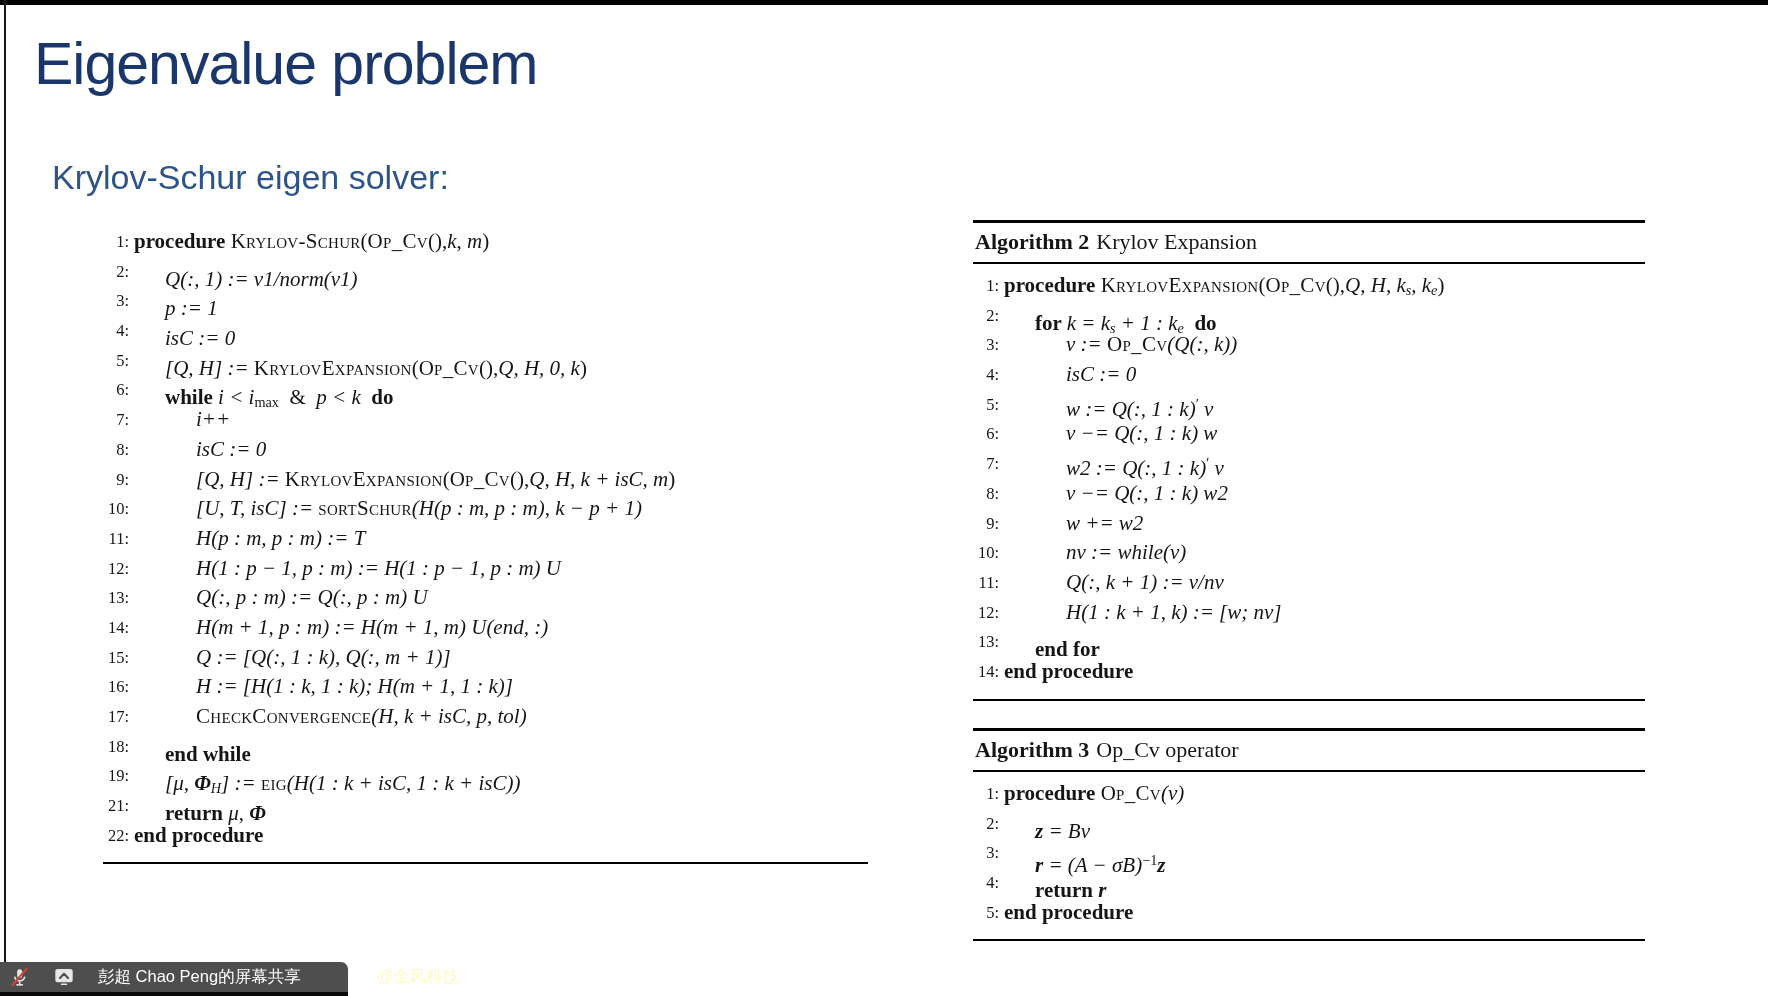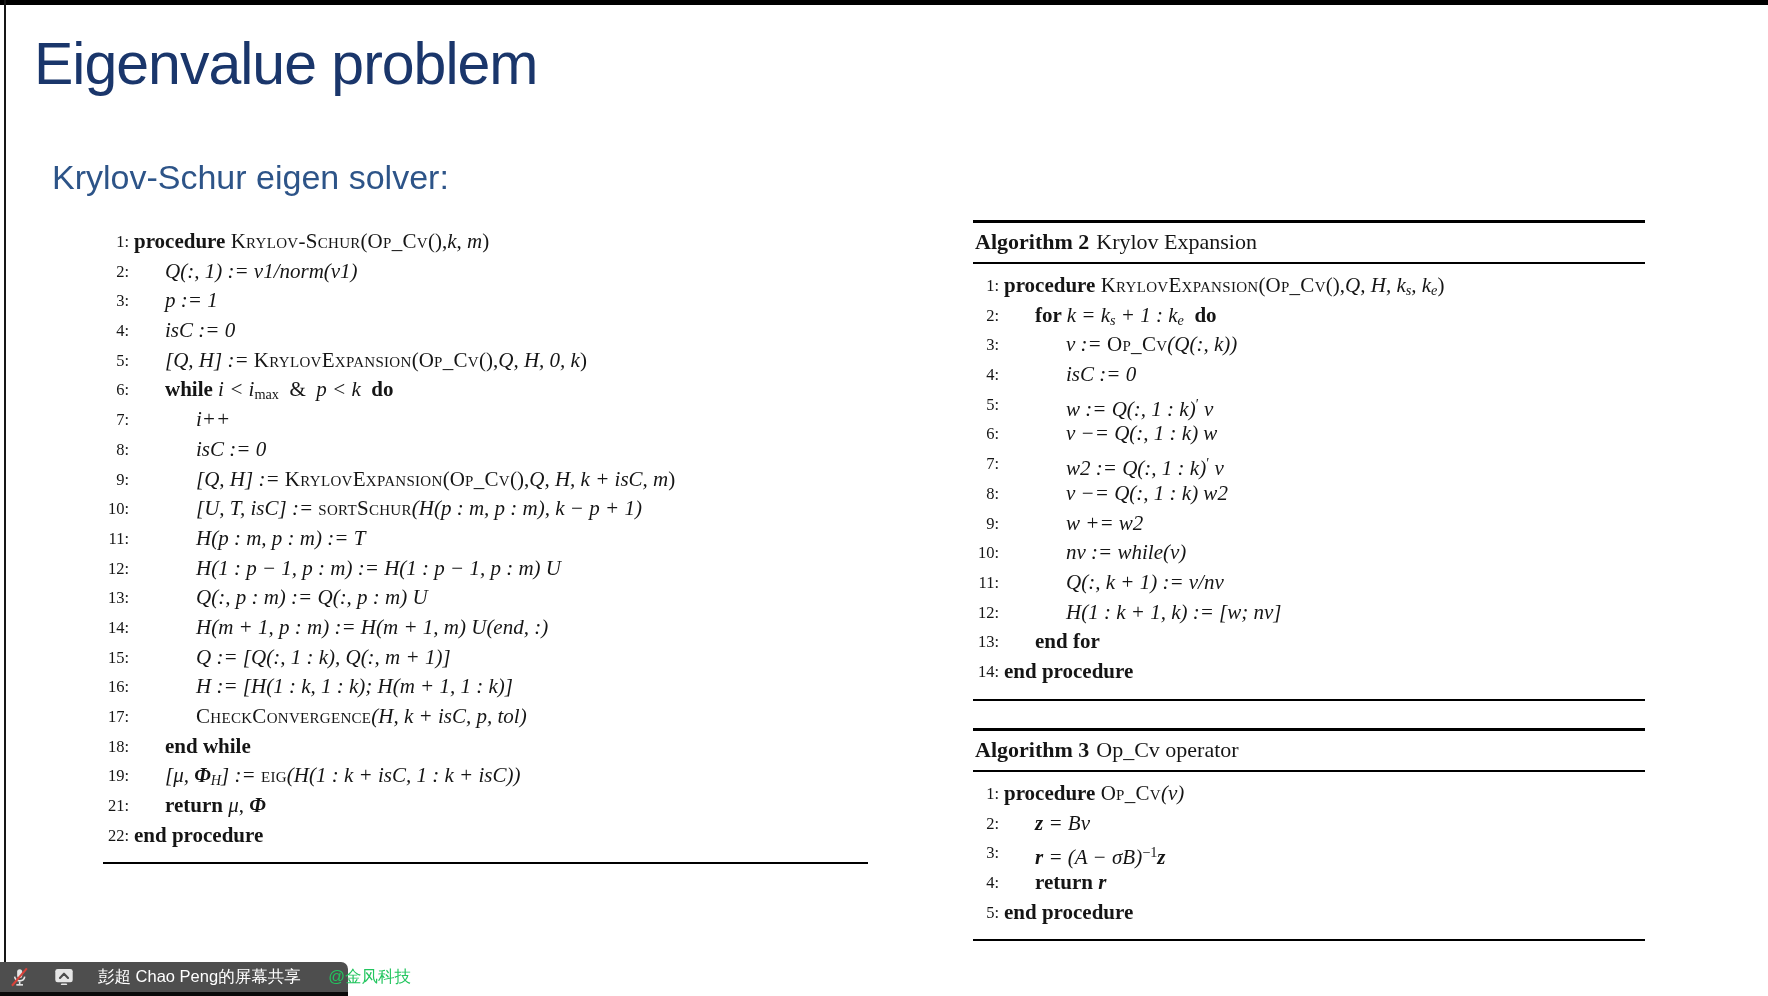--- a/index.html
+++ b/index.html
@@ -32,42 +32,42 @@
     border-top:3px solid #000;border-bottom:2px solid #000;
     padding:6px 2px 7px 2px;font-size:22px;
   }
   .alg-label{font-weight:bold;}
   .alg-name{margin-left:7px;}
   .alg-body{padding:7px 0 12px 0;border-bottom:2px solid #000;}
   .alg-line{display:flex;height:29.7px;line-height:29.7px;font-size:21px;white-space:pre;}
   .num{flex:0 0 26px;text-align:right;padding-right:5px;font-size:16.5px;font-style:normal;}
   .txt{white-space:pre;}
   .ind0{padding-left:0;text-align:right;}
-  .ind1{padding-left:31px;}
+  .ind1{padding-left:31px;margin-top:8px;}
   .ind2{padding-left:62px;}
   .seg-k{font-weight:bold;font-style:normal;}
   .seg-f{font-variant:small-caps;font-style:normal;letter-spacing:0.3px;}
   .seg-m{font-style:italic;}
   .seg-r{font-style:normal;}
   .seg-s{font-style:italic;font-size:0.68em;vertical-align:-0.22em;}
   .seg-sr{font-style:normal;font-size:0.68em;vertical-align:-0.22em;}
   .seg-S{font-style:normal;font-size:0.68em;vertical-align:0.5em;}
   .seg-B{font-weight:bold;font-style:italic;}
 
   
   .share-banner{
     position:absolute;left:0;top:962px;width:348px;height:30px;
     background:#4e4e4e;border-top-right-radius:7px;
     display:flex;align-items:center;gap:23px;
     padding-left:9px;box-sizing:border-box;
     font-family:"Liberation Sans",sans-serif;font-size:16.5px;color:#ffffff;
     white-space:pre;
   }
   .banner-base{position:absolute;left:0;top:992px;width:348px;height:4px;background:#0a0a0a;}
-  .mention{color:#22c55e;text-decoration:none;}
+  .mention{color:#fef9c3;text-decoration:none;margin-left:48px;}
   .banner-icon{flex:0 0 auto;display:block;}
 </style>
 </head>
 <body>
 
 <div class="frame-top"></div>
 <div class="frame-left"></div>
 
 <div class="slide-title">Eigenvalue problem</div>
 <div class="slide-subtitle">Krylov-Schur eigen solver:</div>

